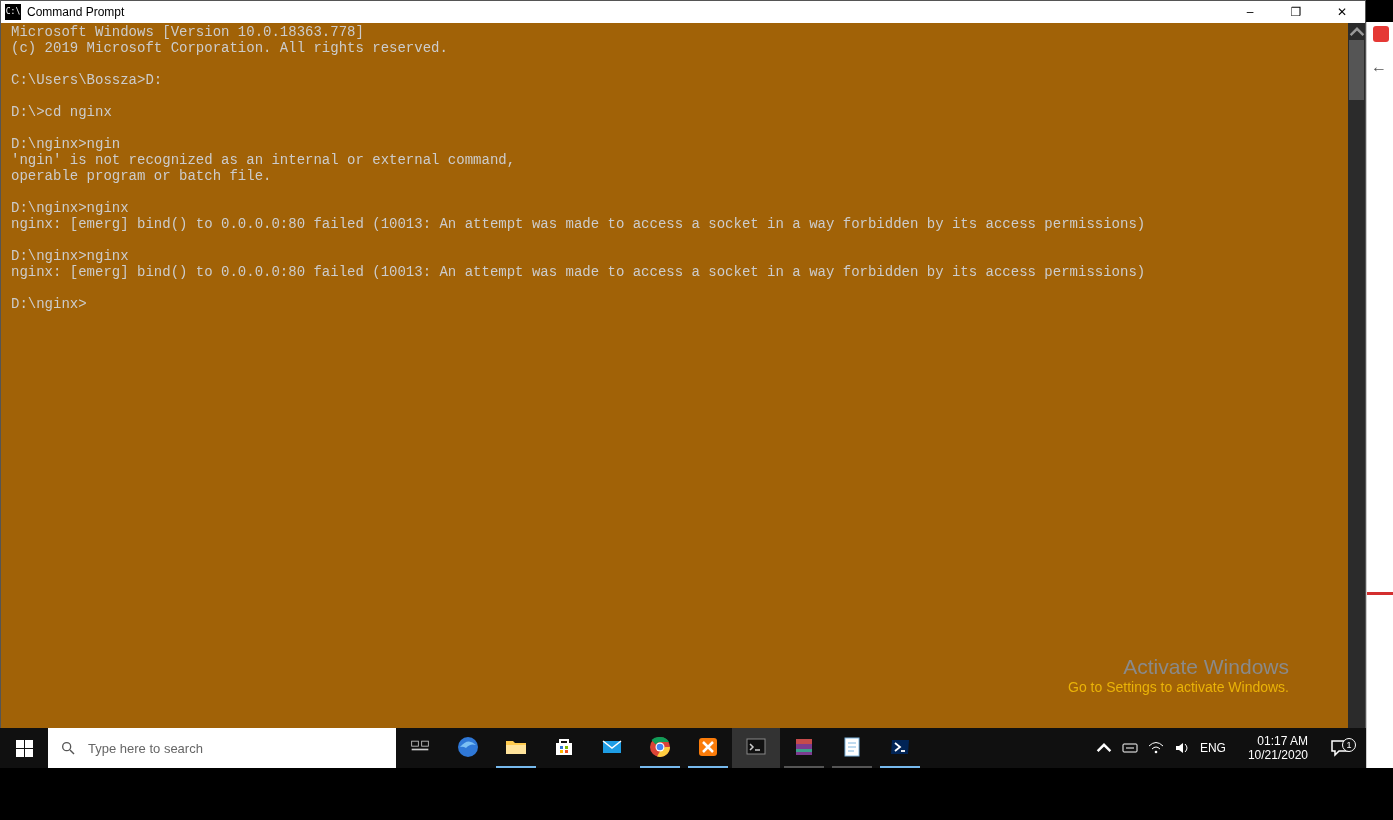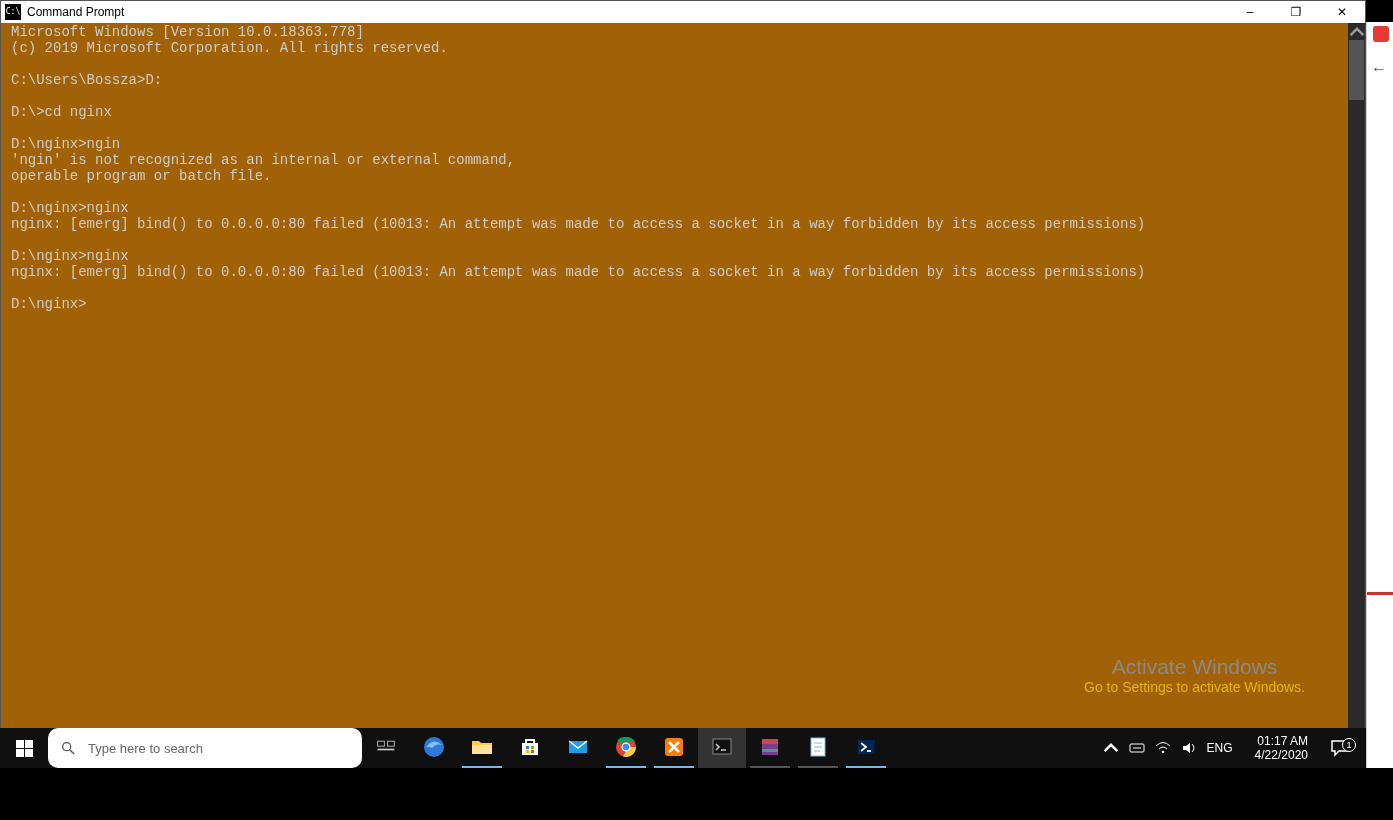--- a/index.html
+++ b/index.html
@@ -62,22 +62,22 @@
     width: 17px;
     background: #2b2b2b;
     display: flex; flex-direction: column;
   }
   .sb-btn { height: 17px; display:flex;align-items:center;justify-content:center;color:#888;cursor:pointer;}
   .sb-track { flex:1; position: relative; }
   .sb-thumb { position:absolute; left:1px; right:1px; top:0; height:60px; background:#555; }
 
   .activate {
     position: absolute;
-    right: 60px; bottom: 72px;
-    text-align: center;
+    right: 76px; bottom: 72px;
+    text-align: right;
     color: #7f7f7f;
     pointer-events: none;
   }
   .activate h1 { font-weight: 400; font-size: 21px; color:#8a8a8a; }
   .activate p { font-size: 14px; color:#eab308; }
 
   
   .right-sliver {
     position:absolute; right:0; top:22px; width:27px; height:746px;
     background:#fff;
@@ -104,21 +104,21 @@
     align-items: stretch;
     color: #fff;
     font-size: 13px;
   }
   .start-btn {
     width: 48px; display:flex;align-items:center;justify-content:center; cursor:pointer;
   }
   .win-logo { width:17px; height:17px; display:grid; grid-template:1fr 1fr/1fr 1fr; gap:1px;}
   .win-logo span{background:#fff;}
   .search-box {
-    width: 314px; background:#fff; display:flex; align-items:center; padding:0 12px; gap:12px; color:#666; cursor:text;border-radius:10px;
+    width: 348px; background:#fff; display:flex; align-items:center; padding:0 12px; gap:12px; color:#666; cursor:text;
   }
   .task-item {
     width:48px; display:flex; align-items:center; justify-content:center; cursor:pointer; position:relative;
   }
   .task-item.active::after{
     content:""; position:absolute; left:4px; right:4px; bottom:0; height:2px; background:#76b9ed;
   }
   .task-item.running::after{
     content:""; position:absolute; left:4px; right:4px; bottom:0; height:2px; background:#555;
   }
@@ -329,21 +329,21 @@
     </span>
     <span class="ic">
       <svg class="ic16" viewBox="0 0 16 16">
           <path d="M2 6h3l4-3v10l-4-3H2z" fill="#fff"></path>
           <path d="M11 4 Q15 8 11 12" fill="none" stroke="#fff"></path>
         </svg>
     </span>
     <span class="lang">ENG</span>
     <div class="clock">
       <div>01:17 AM</div>
-      <div>4/22/2020</div>
+      <div>10/21/2020</div>
     </div>
     <div class="action-center">
       <svg class="ic20" viewBox="0 0 20 20">
         <path d="M2 3h16v10H9l-4 4v-4H2z" fill="none" stroke="#fff" stroke-width="1.5"></path>
       </svg>
       <div class="badge">1</div>
     </div>
   </div>
 </div>
 

